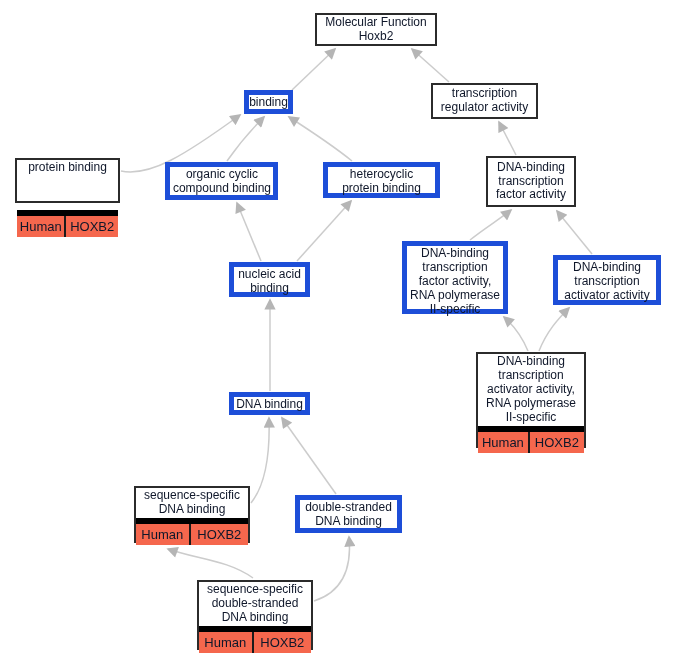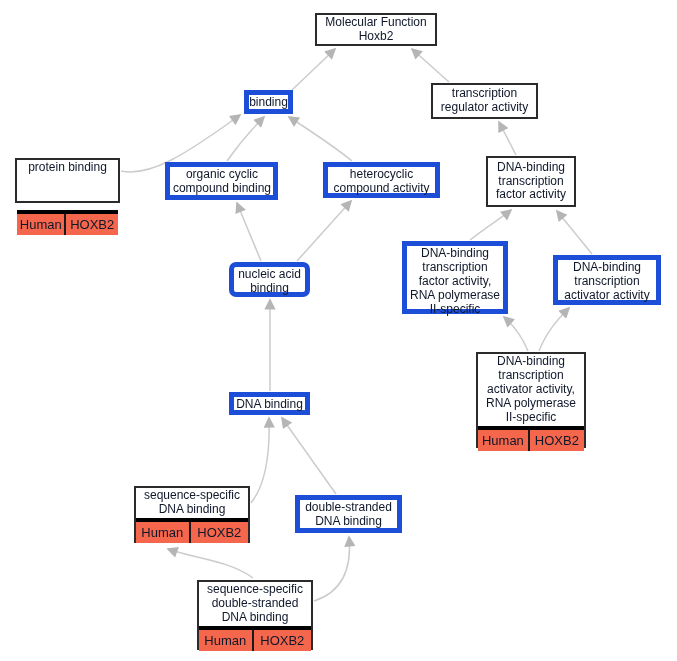--- a/index.html
+++ b/index.html
@@ -12,21 +12,21 @@
     position:absolute;box-sizing:border-box;background:#ffffff;
     border:5px solid #1d4ed8;display:flex;flex-direction:column;
   }
   .node.thick{border:2px solid #2b2b2b;}
   .node-label{
     flex:1;display:flex;align-items:center;justify-content:center;
     text-align:center;font-size:12px;line-height:1.16;
     white-space:pre-line;padding:1px 2px;
   }
   .tags{
-    display:flex;border-top:4px solid #000000;height:21px;flex:0 0 21px;
+    display:flex;border-top:6px solid #000000;height:21px;flex:0 0 21px;
   }
   .tag{
     flex:1;display:flex;align-items:center;justify-content:center;
     background:#f5674d;font-size:13px;
   }
   .tag.species{flex:0 0 47%;}
   .tag + .tag{border-left:2px solid #1a1a1a;}
 </style>
 </head>
 <body>
@@ -82,21 +82,21 @@
     </div>
   </div>
 
   <div class="node" style="left:165px;top:162px;width:113px;height:38px;align-items:flex-end;">
     <div class="node-label">organic cyclic
 compound binding</div>
   </div>
 
   <div class="node" style="left:323px;top:162px;width:117px;height:36px;">
     <div class="node-label">heterocyclic
-compound activity</div>
+protein binding</div>
   </div>
 
   <div class="node thick" style="left:486px;top:156px;width:90px;height:51px;">
     <div class="node-label">DNA-binding
 transcription
 factor activity</div>
   </div>
 
   <div class="node" style="left:402px;top:241px;width:106px;height:73px;">
     <div class="node-label">DNA-binding
@@ -105,21 +105,21 @@
 RNA polymerase
 II-specific</div>
   </div>
 
   <div class="node" style="left:553px;top:255px;width:108px;height:50px;">
     <div class="node-label">DNA-binding
 transcription
 activator activity</div>
   </div>
 
-  <div class="node" style="left:229px;top:262px;width:81px;height:35px;border-radius:7px;">
+  <div class="node" style="left:229px;top:262px;width:81px;height:35px;">
     <div class="node-label">nucleic acid
 binding</div>
   </div>
 
   <div class="node thick" style="left:476px;top:352px;width:110px;height:96px;">
     <div class="node-label">DNA-binding
 transcription
 activator activity,
 RNA polymerase
 II-specific</div>

